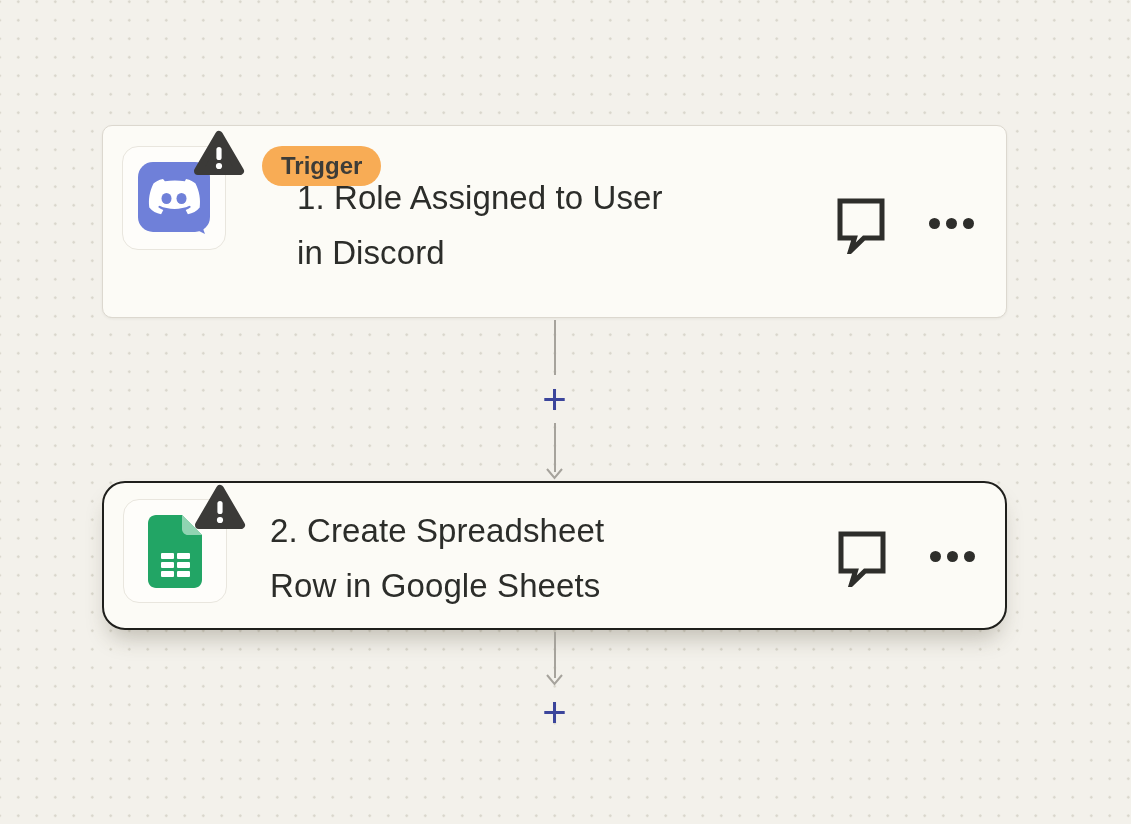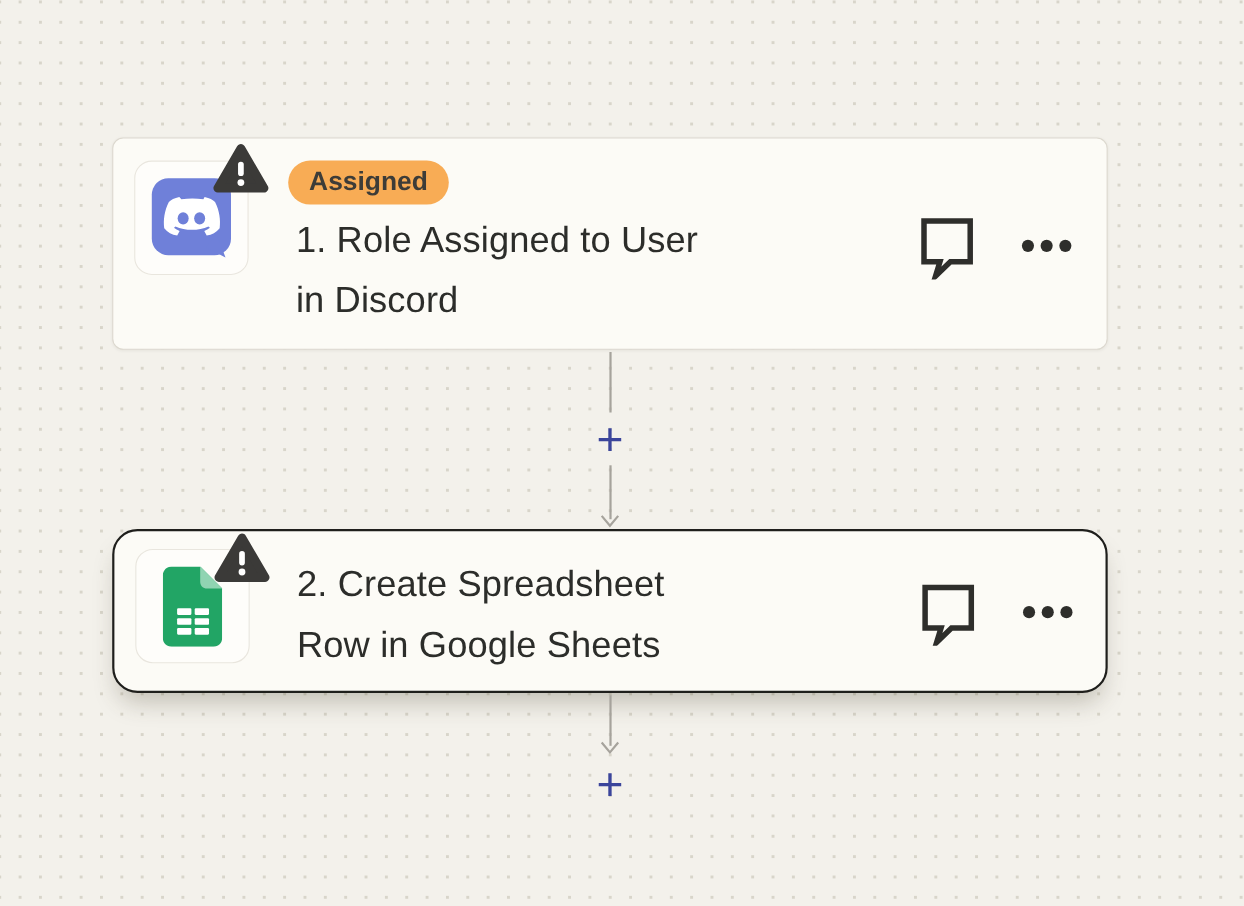--- a/index.html
+++ b/index.html
@@ -78,21 +78,21 @@
 
   .step-title {
     position: absolute;
     left: 166px;
     font-size: 33px;
     line-height: 55px;
     color: #2c2d2a;
     white-space: pre-line;
     letter-spacing: 0.1px;
   }
-  #card-1 .step-title { top: 64px; }
+  #card-1 .step-title { top: 44px; margin-left: 28px; }
   #card-2 .step-title { top: 20px; }
 
   .comment-button {
     position: absolute;
     left: 732px;
     width: 52px;
     height: 58px;
     background: none;
     border: none;
     padding: 0;
@@ -177,21 +177,21 @@
         <path d="M26 18 c-4.5 1 -7.5 2.6 -9.5 4.6 c-4 8 -5.2 16 -4.2 23.8 c3 3.8 7 5.8 11.8 6.8 l2.2 -4.2 c-2 -0.8 -3.6 -1.8 -5.2 -3 c0.5 -0.4 1 -0.8 1.4 -1.2 c9 4.2 21 4.2 30 0 c0.5 0.4 1 0.8 1.4 1.2 c-1.6 1.2 -3.2 2.2 -5.2 3 l2.2 4.2 c4.8 -1 8.8 -3 11.8 -6.8 c1 -7.8 -0.2 -15.8 -4.2 -23.8 c-2 -2 -5 -3.6 -9.5 -4.6 l-1.1 2.2 c-6.8 -1 -13.4 -1 -20 0 z" fill="#ffffff"></path>
         <ellipse cx="29.5" cy="37.5" rx="5" ry="5.6" fill="#6f80d9"></ellipse>
         <ellipse cx="44.5" cy="37.5" rx="5" ry="5.6" fill="#6f80d9"></ellipse>
       </svg>
     </div>
     <svg class="warning-badge" viewBox="0 0 52 46">
       <path d="M26 5 L47 41 H5 Z" fill="#3b3a38" stroke="#3b3a38" stroke-width="8" stroke-linejoin="round"></path>
       <rect x="23.4" y="17" width="5.2" height="13" rx="2.6" fill="#ffffff"></rect>
       <circle cx="26" cy="36" r="3.1" fill="#ffffff"></circle>
     </svg>
-    <span class="trigger-badge">Assigned</span>
+    <span class="trigger-badge">Trigger</span>
     <div class="step-title">1. Role Assigned to User
 in Discord</div>
     <button class="comment-button">
       <svg width="52" height="58" viewBox="0 0 52 58">
         <path d="M5 5 H47 V42 H29 L15.5 55 L19.5 42 H5 Z" fill="none" stroke="#2e2e2b" stroke-width="5" stroke-linejoin="miter"></path>
       </svg>
     </button>
     <button class="menu-button">
       <span class="dot"></span>
       <span class="dot"></span>

